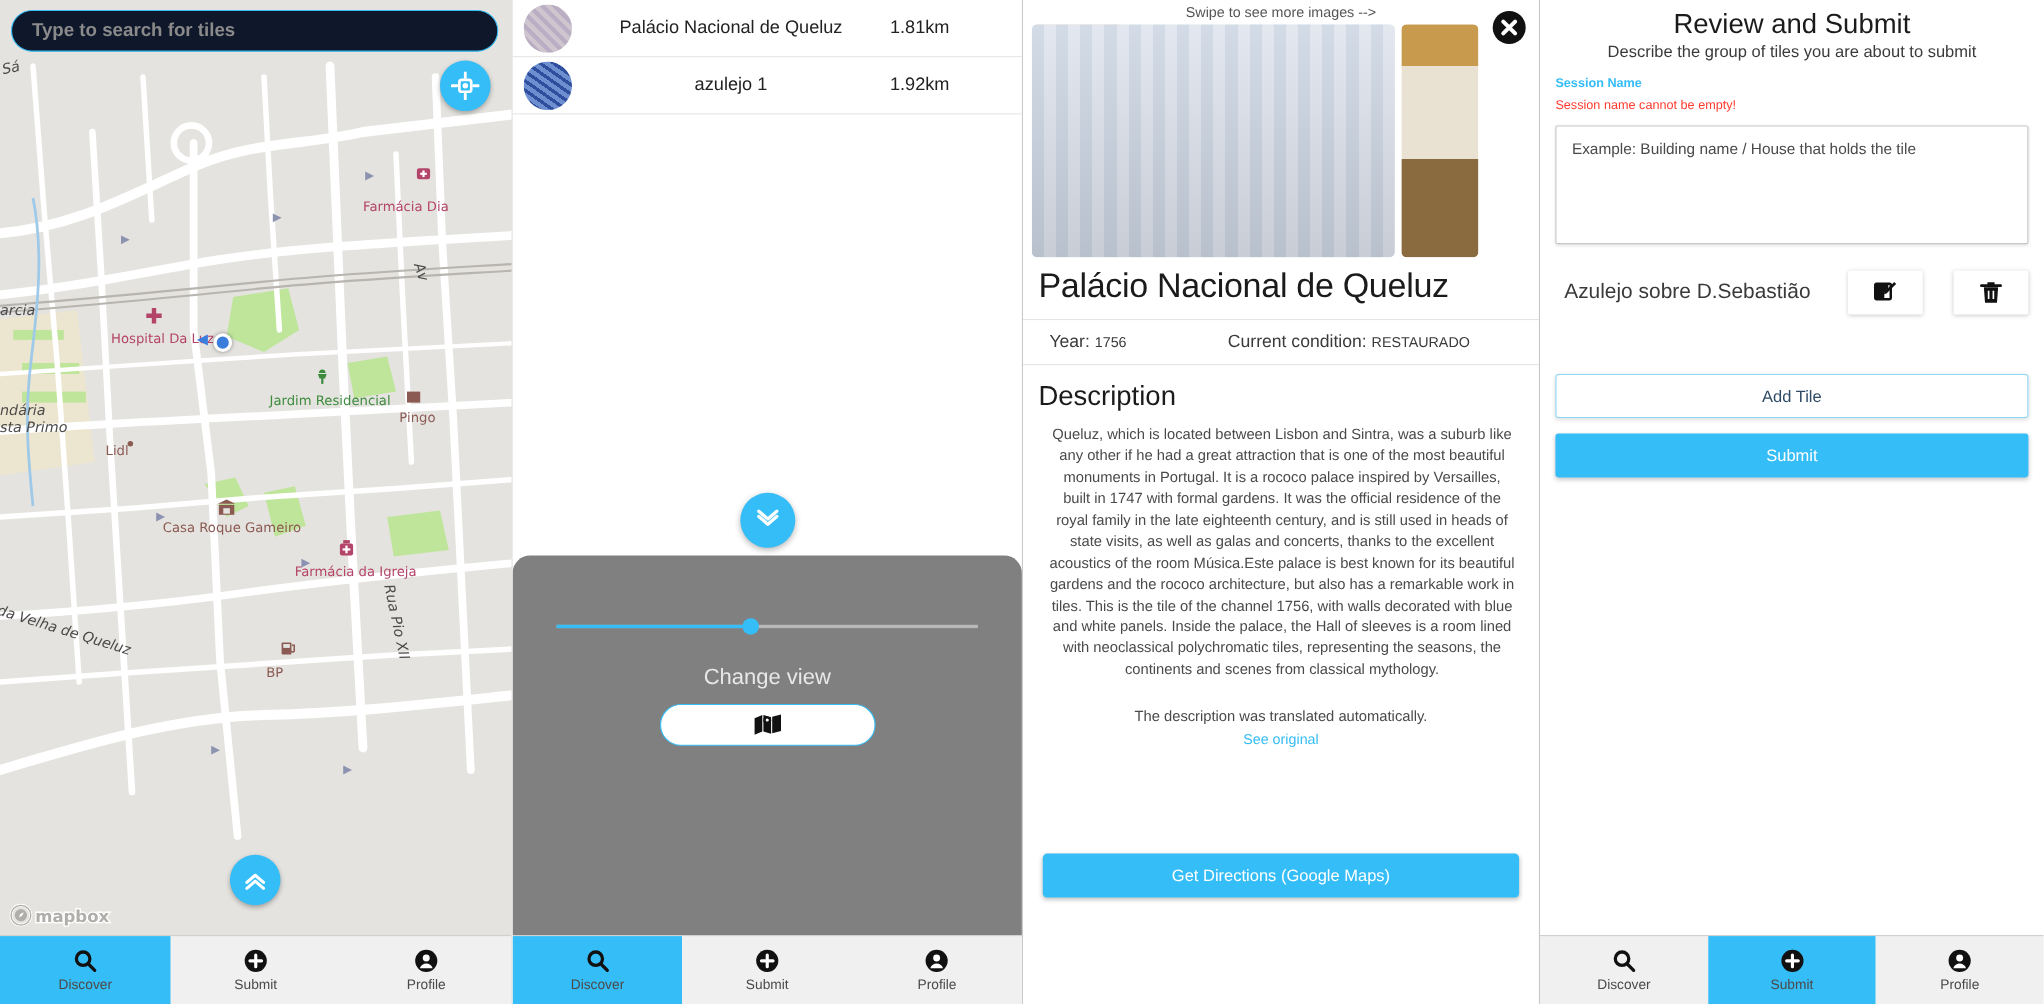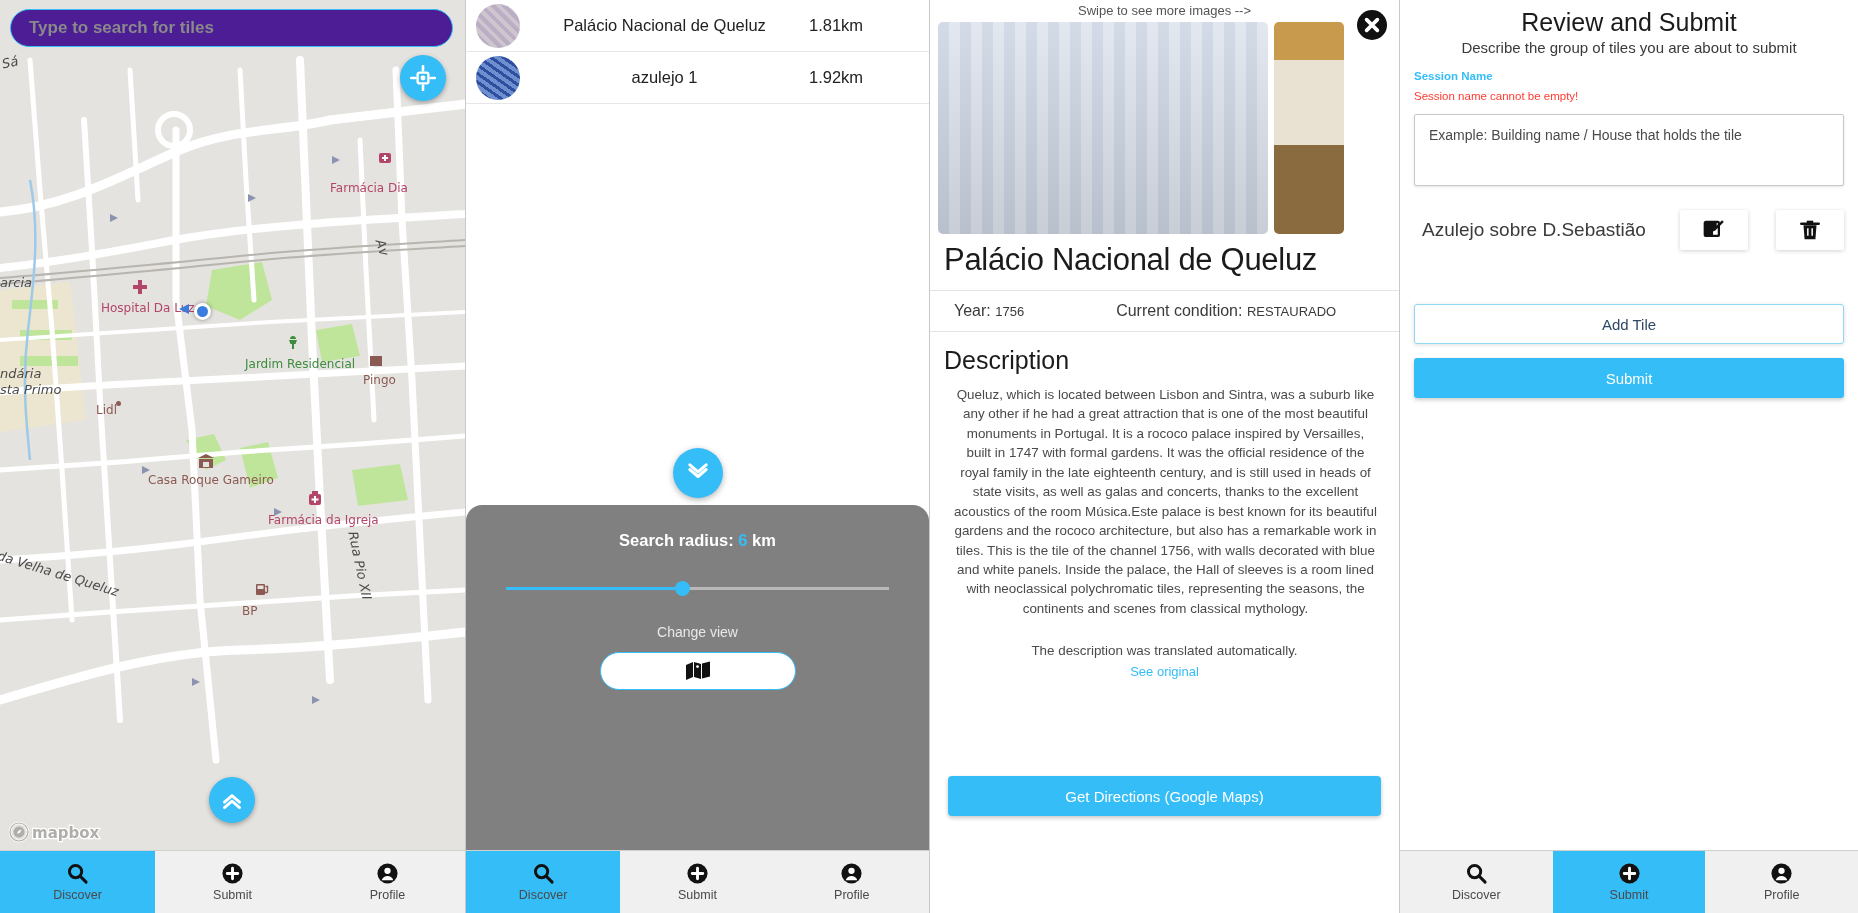--- a/index.html
+++ b/index.html
@@ -26,21 +26,21 @@
               justify-content: center; gap: 3px; cursor: pointer; }
   .nav-item.active { background: #35bdf7; }
   .nav-label { font-size: 12.5px; color: #4a4a4a; }
   .nav-icon svg { display: block; }
 
   
   .map-bg { position: absolute; inset: 0; background: #e5e3df; }
   .search-wrap { position: absolute; top: 9px; left: 10px; right: 12px; z-index: 40; }
   .search-box {
     width: 100%; height: 38px; border-radius: 19px; border: 1.6px solid #35bdf7;
-    background: #4c1d95; padding: 0 18px; font-size: 17px; color: #8a8a8a;
+    background: #0f172a; padding: 0 18px; font-size: 17px; color: #8a8a8a;
     font-family: "Liberation Sans", sans-serif; outline: none; font-weight: 600;
   }
   .search-box::placeholder { color: #8a8a8a; font-weight: 600; }
   .fab { position: absolute; border-radius: 50%; background: #35bdf7;
          display: flex; align-items: center; justify-content: center;
          box-shadow: 0 2px 5px rgba(0,0,0,.3); cursor: pointer; z-index: 35; }
   .fab-locate { width: 46px; height: 46px; top: 55px; right: 19px; }
   .fab-up { width: 46px; height: 46px; bottom: 90px; left: 209px; }
   .mapbox-logo { position: absolute; left: 8px; bottom: 70px; z-index: 30;
                  display: flex; align-items: center; }
@@ -71,21 +71,21 @@
                   justify-content: center; box-shadow: 0 2px 6px rgba(0,0,0,.3);
                   cursor: pointer; z-index: 10; }
   .radius-sheet { position: absolute; left: 0; right: 0; top: 505px; bottom: 63px;
                   background: #808080; border-radius: 16px 16px 0 0; padding: 26px 40px 0; }
   .radius-title { text-align: center; font-size: 16.5px; font-weight: bold; color: #fff; }
   .radius-title .val { color: #35bdf7; }
   .slider-track { position: relative; margin: 37px 0 0; height: 3px; background: #b9b9b9; }
   .slider-fill { position: absolute; left: 0; top: 0; height: 3px; width: 46%; background: #35bdf7; }
   .slider-thumb { position: absolute; left: 46%; top: 50%; width: 15px; height: 15px;
                   margin: -7.5px 0 0 -7.5px; border-radius: 50%; background: #35bdf7; cursor: pointer; }
-  .change-view { text-align: center; font-size: 14px; color: #e8e8e8; margin-top: 34px; }
+  .change-view { text-align: center; font-size: 20px; color: #e8e8e8; margin-top: 34px; }
   .view-btn { margin: 12px auto 0; width: 196px; height: 38px; border-radius: 19px;
               background: #fff; border: 1.6px solid #35bdf7; display: flex;
               align-items: center; justify-content: center; cursor: pointer; }
 
   
   .swipe-hint { text-align: center; font-size: 13px; color: #555; padding: 3px 0 4px; }
   .gallery { position: relative; display: flex; gap: 6px; padding: 0 8px;
              height: 212px; overflow: hidden; }
   .gal-img { border-radius: 5px; overflow: hidden; flex: 0 0 auto; position: relative; }
   .gal-main { width: 330px; height: 212px;
@@ -116,21 +116,21 @@
                     background: #35bdf7; border-radius: 4px; color: #fff; font-size: 15px;
                     display: flex; align-items: center; justify-content: center;
                     cursor: pointer; box-shadow: 0 2px 4px rgba(0,0,0,.22); border: none;
                     font-family: "Liberation Sans", sans-serif; }
 
   
   .rs-title { text-align: center; font-size: 25px; color: #1b1b1b; padding: 8px 0 2px; }
   .rs-sub { text-align: center; font-size: 15px; color: #3a3a3a; padding-bottom: 10px; }
   .rs-field-label { font-size: 11.5px; font-weight: bold; color: #35bdf7; padding: 4px 14px 0; }
   .rs-error { font-size: 11.5px; color: #ff3b30; padding: 8px 14px 6px; }
-  .rs-textarea { display: block; margin: 6px 14px 0; width: calc(100% - 28px); height: 72px;
+  .rs-textarea { display: block; margin: 6px 14px 0; width: calc(100% - 28px); height: 108px;
                  border: 1px solid #c8c8c8; border-radius: 2px; padding: 12px 14px;
                  font-size: 14px; color: #4a4a4a; resize: none; outline: none;
                  font-family: "Liberation Sans", sans-serif;
                  box-shadow: 0 1px 3px rgba(0,0,0,.10); }
   .rs-textarea::placeholder { color: #4a4a4a; }
   .tile-row { display: flex; align-items: center; padding: 24px 14px 0; gap: 0; }
   .tile-name { flex: 1; font-size: 19px; color: #3a3a3a; padding-left: 8px; }
   .icon-btn { width: 68px; height: 40px; background: #fff; border: none; cursor: pointer;
               display: flex; align-items: center; justify-content: center;
               box-shadow: 0 1px 4px rgba(0,0,0,.18); border-radius: 2px; }
@@ -333,23 +333,20 @@
       <div class="row-dist">1.92km</div>
     </div>
 
     <div class="collapse-fab">
       <svg width="28" height="28" viewBox="0 0 24 24">
         <path d="M5 9l7 6 7-6M5 5l7 6 7-6" fill="none" stroke="#fff" stroke-width="2.6" stroke-linecap="round" stroke-linejoin="round"></path>
       </svg>
     </div>
 
     <div class="radius-sheet">
-      <div class="radius-title">
-        <span>Search radius: </span><span class="val">6</span><span> km</span>
-      </div>
       <div class="slider-track">
         <div class="slider-fill"></div>
         <div class="slider-thumb"></div>
       </div>
       <div class="change-view">Change view</div>
       <div class="view-btn">
         <svg width="26" height="24" viewBox="0 0 26 24">
           <path d="M1 6l7-3v15l-7 3z" fill="#111"></path>
           <path d="M17 4.5l8-2v15l-8 2z" fill="#111"></path>
           <path d="M9 3l7 2v15l-7-2z" fill="#111"></path>

